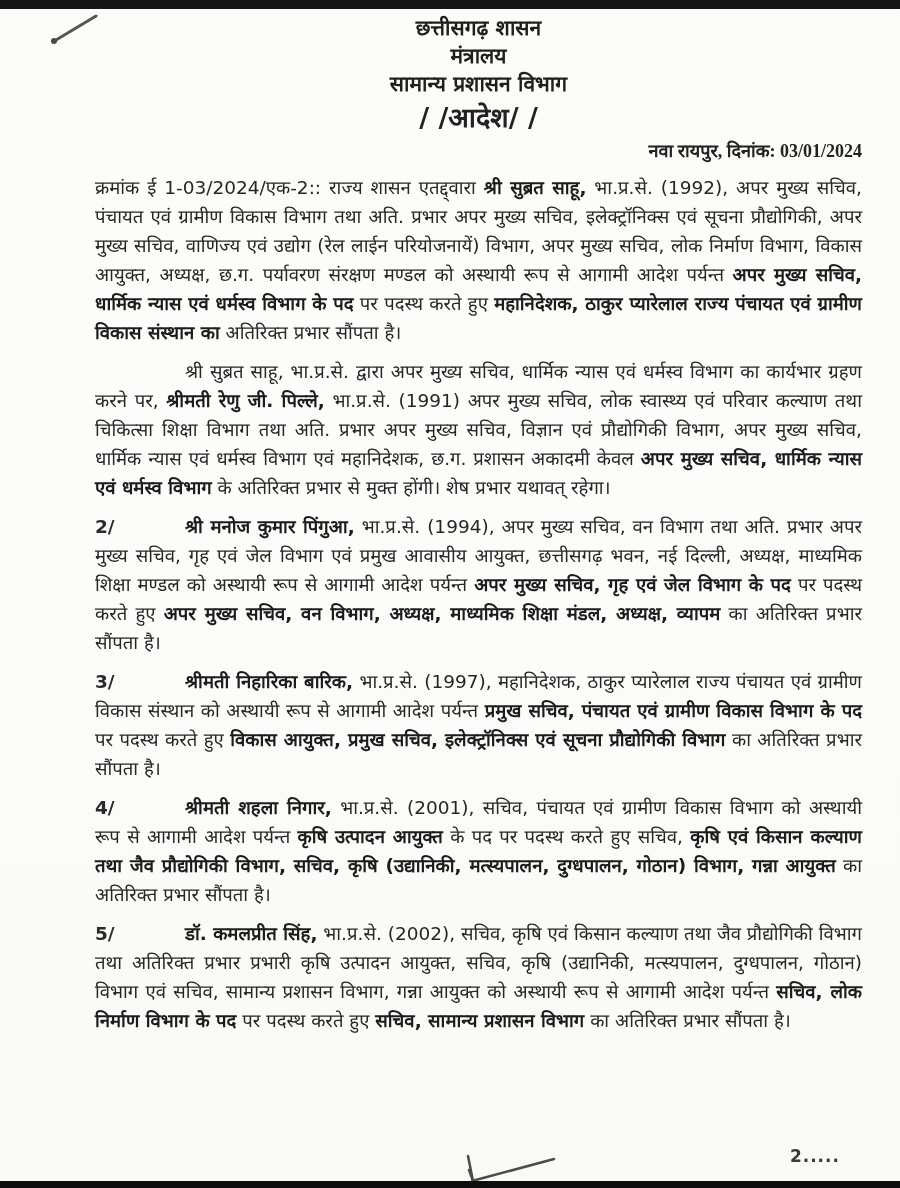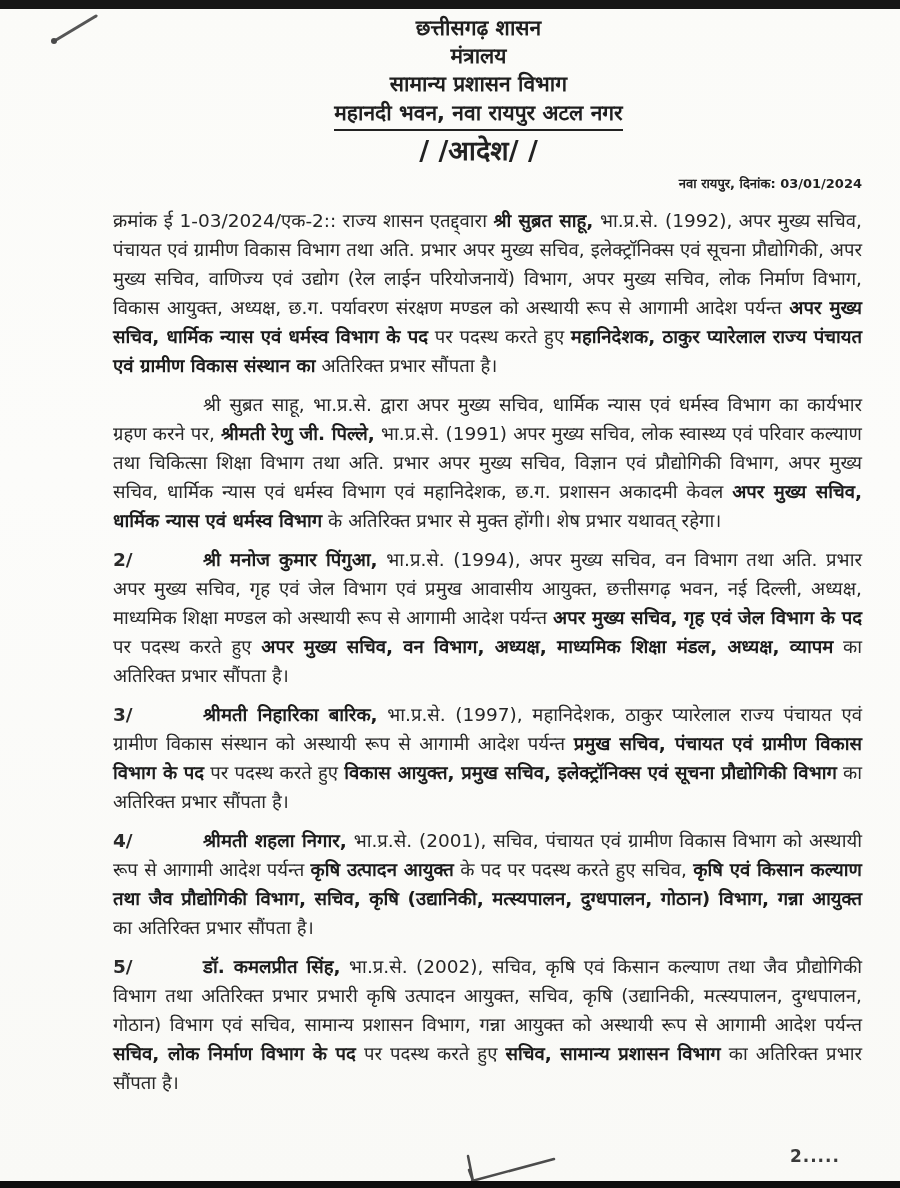--- a/index.html
+++ b/index.html
@@ -13,22 +13,22 @@
     background:linear-gradient(180deg,#fbfbf8 0%,#fcfcfa 40%,#f9f9f6 100%);
   }
   .bar-top{position:absolute;top:0;left:0;width:900px;height:9px;background:#161616;}
   .bar-bottom{position:absolute;top:1181px;left:0;width:900px;height:7px;background:#0e0e0e;}
   .content{position:absolute;left:95px;top:14px;width:767px;color:#242424;}
   .hdr{text-align:center;font-weight:bold;color:#1f1f1f;}
   .hdr-line{font-size:21px;line-height:28px;}
   .hdr-line-underlined{font-size:21px;line-height:30px;}
   .hdr-line-underlined span{display:inline-block;border-bottom:2px solid #222;padding-bottom:1px;}
   .order-title{text-align:center;font-weight:bold;font-size:27px;line-height:26px;margin-top:7px;color:#222;}
-  .dateline{text-align:right;font-weight:bold;font-size:13px;line-height:24px;margin-top:8px;color:#222;}
-  .doc-body{margin-top:10px;margin-left:18px;}
+  .dateline{text-align:right;font-weight:bold;font-size:18px;line-height:24px;margin-top:8px;color:#222;font-family:Liberation Serif, serif;}
+  .doc-body{margin-top:10px;}
   .para{
     font-size:18.5px;line-height:29px;text-align:justify;
     margin:0 0 10px 0;color:#262626;
     -moz-text-align-last:left;text-align-last:left;
   }
   .para.indent{text-indent:90px;}
   .pnum{display:inline-block;width:90px;text-indent:0;font-weight:bold;color:#2a2a2a;}
   .b{font-weight:bold;color:#1c1c1c;}
   .page-number{
     position:absolute;top:1146px;right:60px;
@@ -47,23 +47,20 @@
   <svg class="pen-mark pen-top-left" width="64" height="42" viewBox="0 0 64 42">
     <line x1="14" y1="32" x2="54" y2="8" stroke="#565656" stroke-width="3" stroke-linecap="round"></line>
     <circle cx="12" cy="33" r="3" fill="#4a4a4a"></circle>
   </svg>
 
   <div class="content">
     <div class="hdr">
       <div class="hdr-line">छत्तीसगढ़ शासन</div>
       <div class="hdr-line">मंत्रालय</div>
       <div class="hdr-line">सामान्य प्रशासन विभाग</div>
-      <div class="hdr-line-underlined">
-        <span>महानदी भवन, नवा रायपुर अटल नगर</span>
-      </div>
     </div>
 
     <div class="order-title">/ /आदेश/ /</div>
 
     <div class="dateline">नवा रायपुर, दिनांक: 03/01/2024</div>
 
     <div class="doc-body" id="doc-body">
         <div class="para"><span>क्रमांक ई 1-03/2024/एक-2:: राज्य शासन एतद्द्वारा </span><span class="b">श्री सुब्रत साहू,</span><span> भा.प्र.से. (1992), अपर मुख्य सचिव, पंचायत एवं ग्रामीण विकास विभाग तथा अति. प्रभार अपर मुख्य सचिव, इलेक्ट्रॉनिक्स एवं सूचना प्रौद्योगिकी, अपर मुख्य सचिव, वाणिज्य एवं उद्योग (रेल लाईन परियोजनायें) विभाग, अपर मुख्य सचिव, लोक निर्माण विभाग, विकास आयुक्त, अध्यक्ष, छ.ग. पर्यावरण संरक्षण मण्डल को अस्थायी रूप से आगामी आदेश पर्यन्त </span><span class="b">अपर मुख्य सचिव, धार्मिक न्यास एवं धर्मस्व विभाग के पद</span><span> पर पदस्थ करते हुए </span><span class="b">महानिदेशक, ठाकुर प्यारेलाल राज्य पंचायत एवं ग्रामीण विकास संस्थान का</span><span> अतिरिक्त प्रभार सौंपता है।</span></div>
         <div class="para indent"><span>श्री सुब्रत साहू, भा.प्र.से. द्वारा अपर मुख्य सचिव, धार्मिक न्यास एवं धर्मस्व विभाग का कार्यभार ग्रहण करने पर, </span><span class="b">श्रीमती रेणु जी. पिल्ले,</span><span> भा.प्र.से. (1991) अपर मुख्य सचिव, लोक स्वास्थ्य एवं परिवार कल्याण तथा चिकित्सा शिक्षा विभाग तथा अति. प्रभार अपर मुख्य सचिव, विज्ञान एवं प्रौद्योगिकी विभाग, अपर मुख्य सचिव, धार्मिक न्यास एवं धर्मस्व विभाग एवं महानिदेशक, छ.ग. प्रशासन अकादमी केवल </span><span class="b">अपर मुख्य सचिव, धार्मिक न्यास एवं धर्मस्व विभाग</span><span> के अतिरिक्त प्रभार से मुक्त होंगी। शेष प्रभार यथावत् रहेगा।</span></div>
         <div class="para"><span class="pnum">2/</span><span class="b">श्री मनोज कुमार पिंगुआ,</span><span> भा.प्र.से. (1994), अपर मुख्य सचिव, वन विभाग तथा अति. प्रभार अपर मुख्य सचिव, गृह एवं जेल विभाग एवं प्रमुख आवासीय आयुक्त, छत्तीसगढ़ भवन, नई दिल्ली, अध्यक्ष, माध्यमिक शिक्षा मण्डल को अस्थायी रूप से आगामी आदेश पर्यन्त </span><span class="b">अपर मुख्य सचिव, गृह एवं जेल विभाग के पद</span><span> पर पदस्थ करते हुए </span><span class="b">अपर मुख्य सचिव, वन विभाग, अध्यक्ष, माध्यमिक शिक्षा मंडल, अध्यक्ष, व्यापम</span><span> का अतिरिक्त प्रभार सौंपता है।</span></div>

